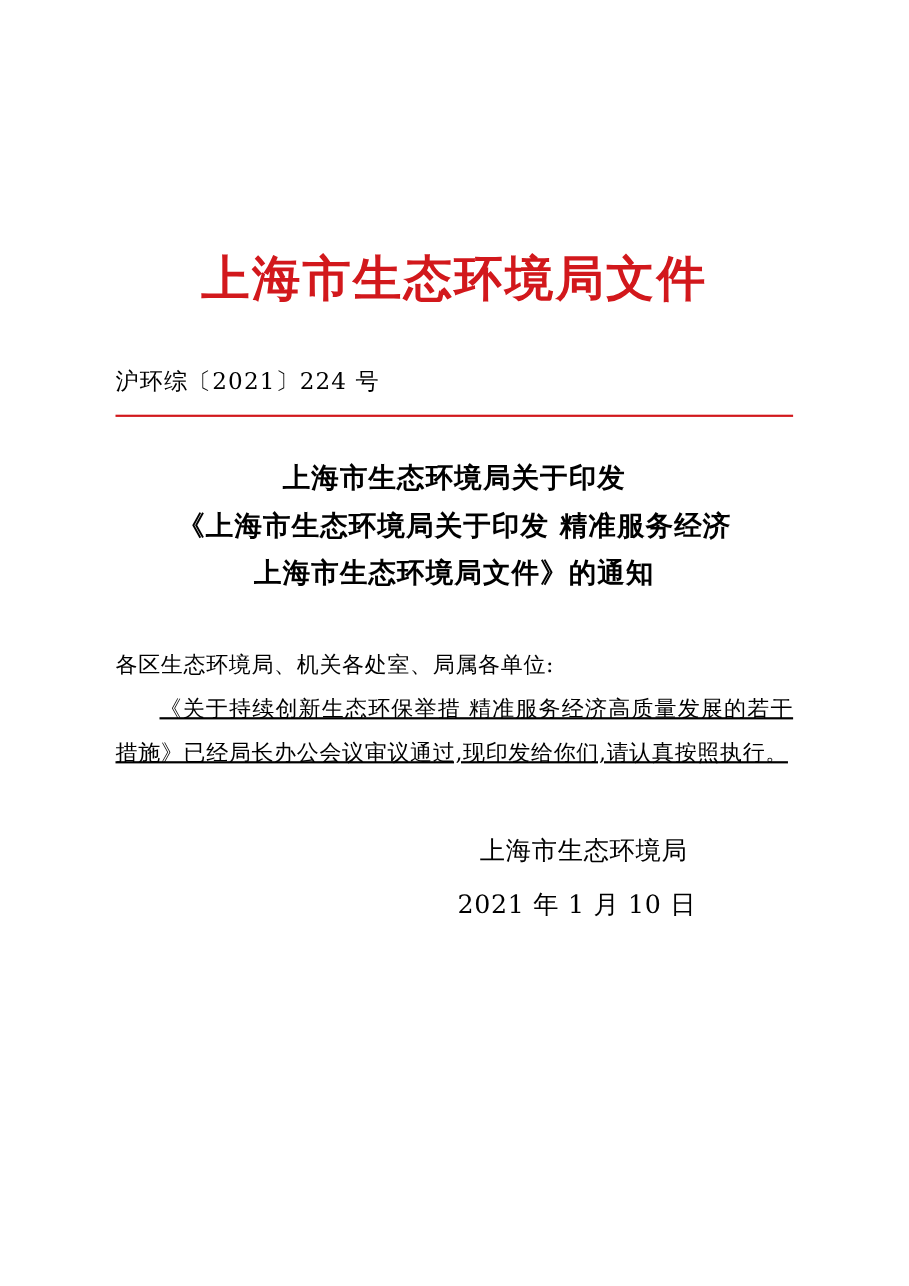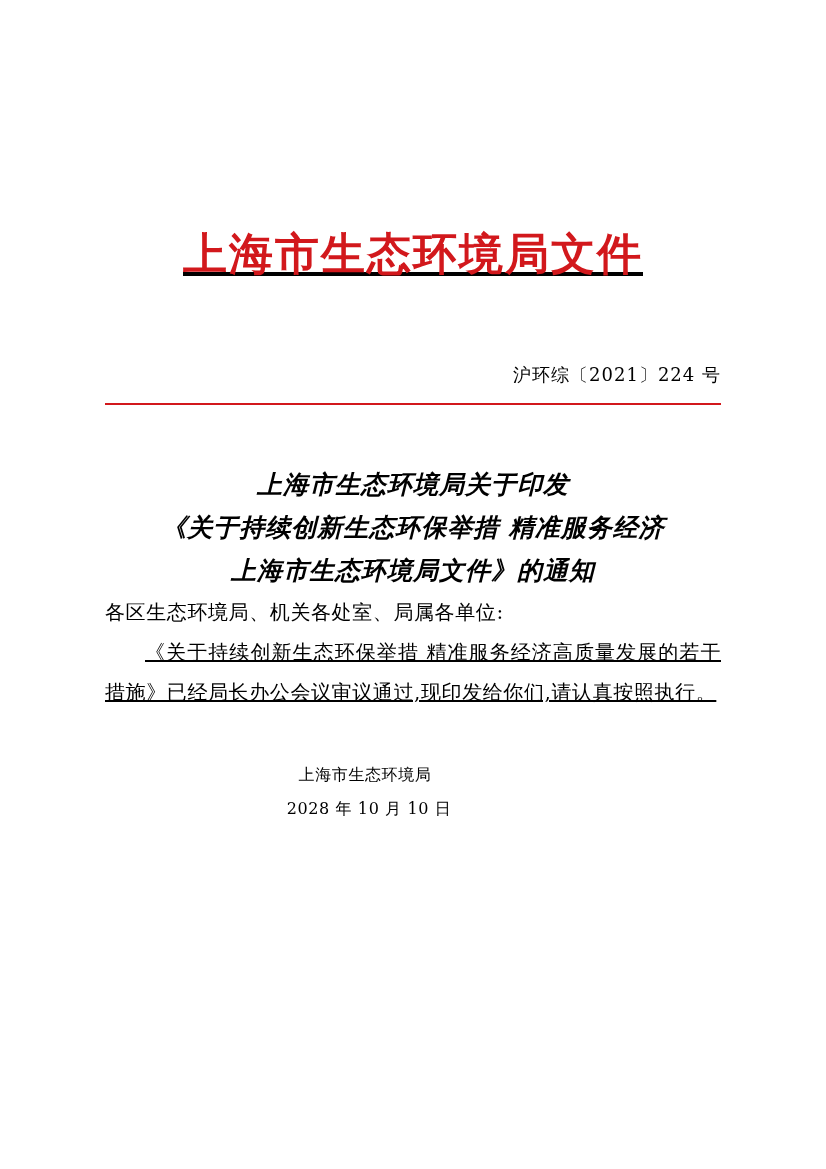--- a/index.html
+++ b/index.html
@@ -21,84 +21,83 @@
     width: 826px;
     height: 1169px;
     box-sizing: border-box;
     padding: 0 105px;
   }
 
   
   .masthead {
     text-align: center;
     margin-top: 228px;
-    text-decoration: underline;
   }
   .masthead-title {
     color: #d2181c;
     font-family: "DejaVu Serif", "Liberation Serif", serif;
     font-weight: bold;
     font-size: 44px;
     letter-spacing: 2px;
     line-height: 1.2;
     white-space: nowrap;
   }
 
   .doc-number {
-    text-align: right;
-    margin-top: 82px;
-    font-size: 18px;
+    text-align: left;
+    margin-top: 52px;
+    font-size: 21px;
     font-family: "DejaVu Serif", "Liberation Serif", serif;
     letter-spacing: 1px;
   }
 
   .red-rule {
     margin-top: 16px;
     height: 2.5px;
     background: #d2181c;
     width: 100%;
   }
 
   
   .doc-title {
-    margin-top: 58px;
+    margin-top: 34px;
     text-align: center;
     font-weight: bold;
     font-size: 25px;
     line-height: 1.72;
     letter-spacing: 1px;
-    font-style: italic;
   }
   .doc-title div {
     white-space: nowrap;
   }
 
   
   .body-block {
+    margin-top: 42px;
     font-size: 20px;
     line-height: 2.0;
     letter-spacing: 0.6px;
   }
   .salutation {
     text-indent: 0;
   }
   .para {
     text-indent: 2em;
     text-align: justify;
     text-decoration: underline;
   }
 
   
   .signature {
     margin-top: 46px;
-    font-size: 16px;
+    font-size: 23px;
     line-height: 2.1;
     letter-spacing: 0.6px;
     padding-right: 88px;
-    text-align: center;
+    text-align: right;
   }
   .signature div {
     white-space: nowrap;
   }
   .sig-org {
     padding-right: 8px;
   }
 </style>
 </head>
 <body>
@@ -108,27 +107,27 @@
   <div class="masthead">
     <div class="masthead-title">上海市生态环境局文件</div>
   </div>
 
   <div class="doc-number">沪环综〔2021〕224 号</div>
 
   <div class="red-rule"></div>
 
   <div class="doc-title">
     <div>上海市生态环境局关于印发</div>
-    <div>《关于持续创新生态环保举措 精准服务经济</div>
+    <div>《上海市生态环境局关于印发 精准服务经济</div>
     <div>上海市生态环境局文件》的通知</div>
   </div>
 
   <div class="body-block">
     <div class="salutation">各区生态环境局、机关各处室、局属各单位:</div>
     <div class="para">《关于持续创新生态环保举措 精准服务经济高质量发展的若干措施》已经局长办公会议审议通过,现印发给你们,请认真按照执行。</div>
   </div>
 
   <div class="signature">
     <div class="sig-org">上海市生态环境局</div>
-    <div class="sig-date">2028 年 10 月 10 日</div>
+    <div class="sig-date">2021 年 1 月 10 日</div>
   </div>
 
 </div>
 
 </body></html>

